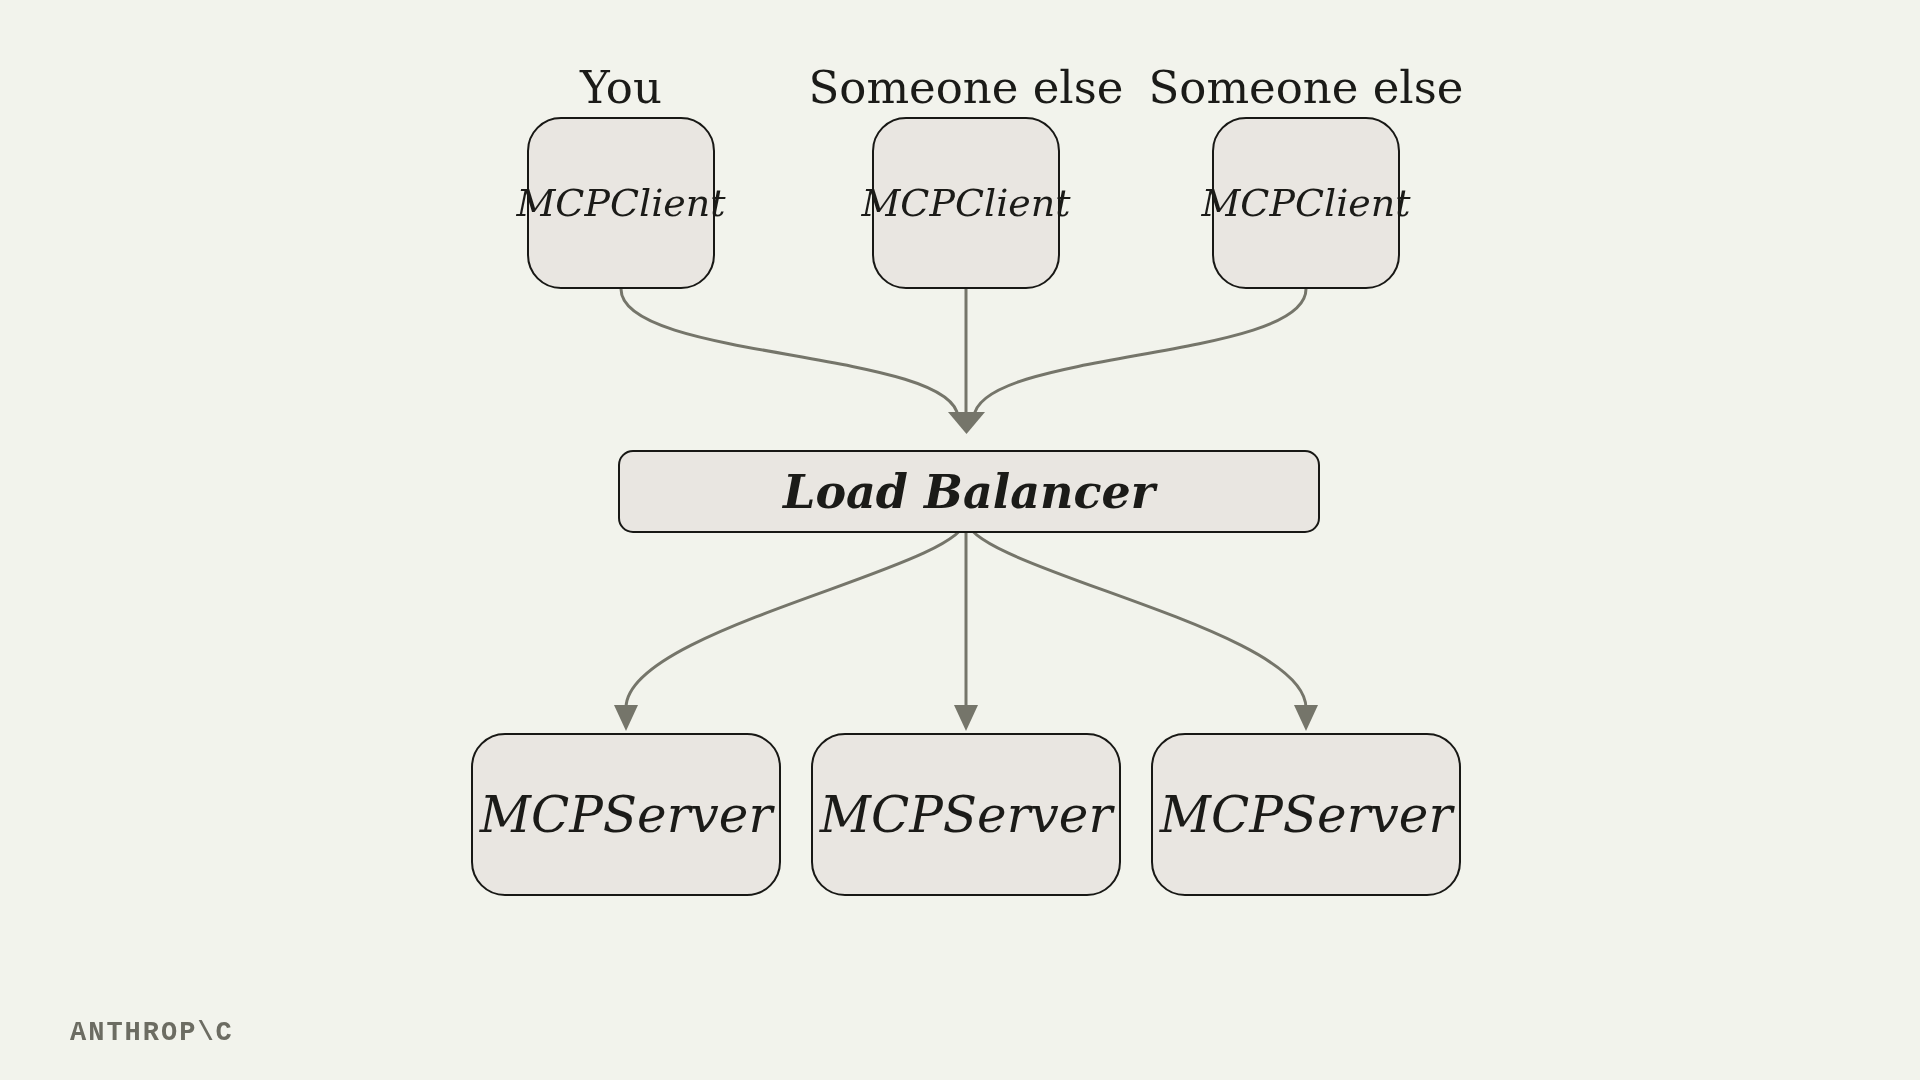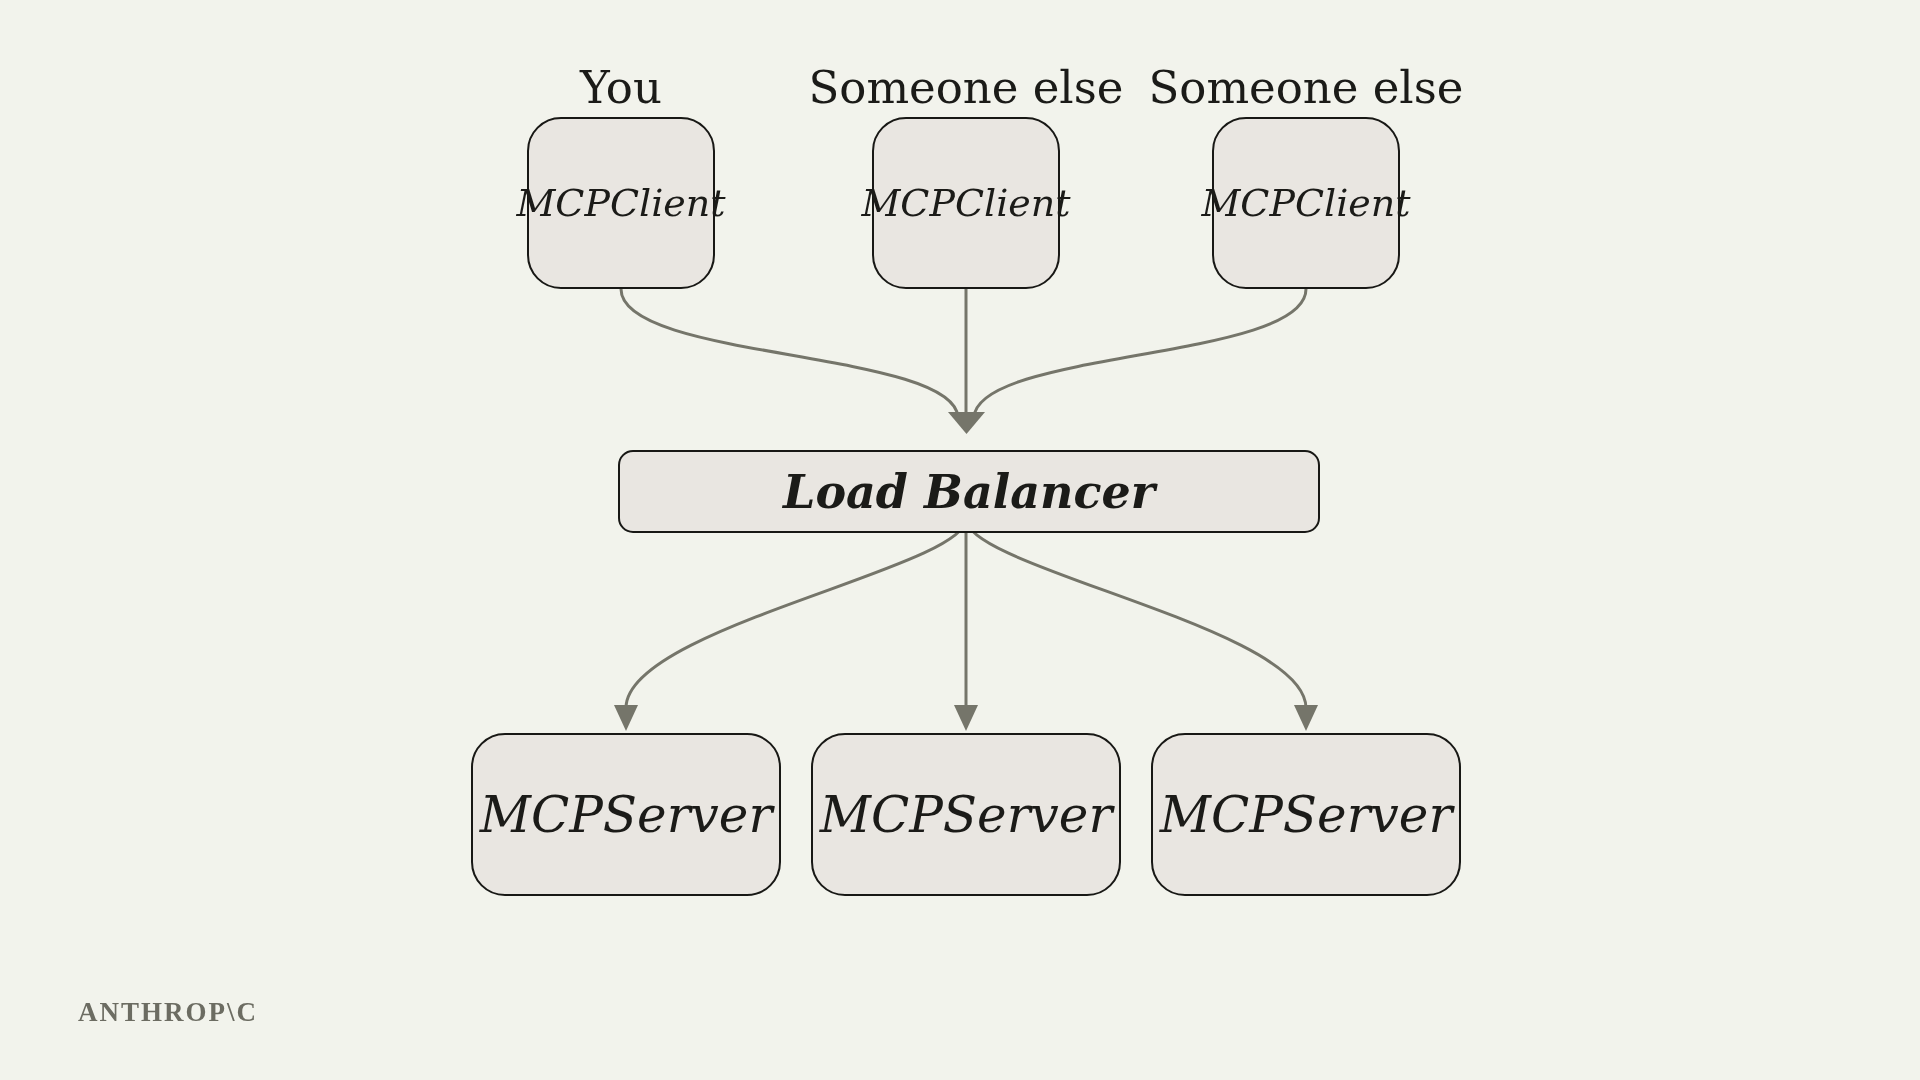--- a/index.html
+++ b/index.html
@@ -79,27 +79,26 @@
     top: 733px;
     width: 310px;
     height: 163px;
     border-radius: 34px;
     font-size: 50px;
     line-height: 62px;
   }
   .brand {
     position: absolute;
     left: 70px;
-    top: 997px;
-    font-family: Liberation Serif, serif;
+    top: 1018px;
+    font-family: Liberation Mono, monospace;
     font-weight: bold;
     font-size: 27px;
     letter-spacing: 2px;
     color: var(--brand);
-    margin-left: 8px;
   }
 </style>
 </head>
 <body>
 
 <div class="canvas">
 
   <svg class="edges" viewBox="0 0 1920 1080" xmlns="http://www.w3.org/2000/svg">
 
     <path class="edge" d="M 621 289 C 621 360 953 350 958 417"></path>

